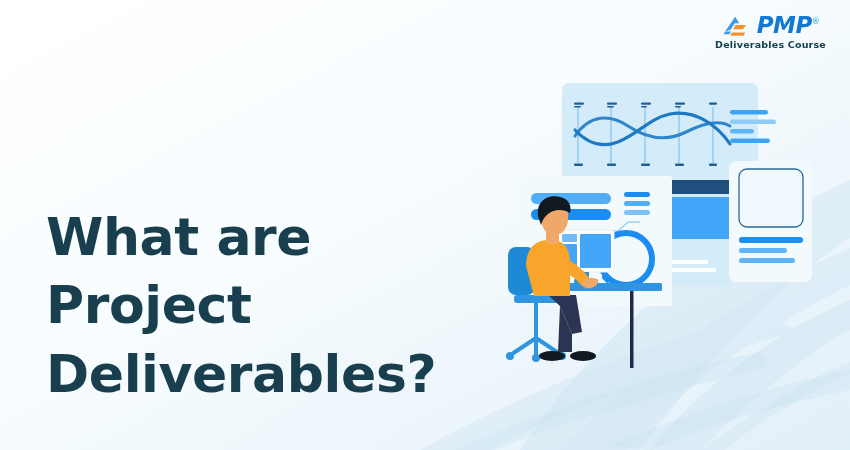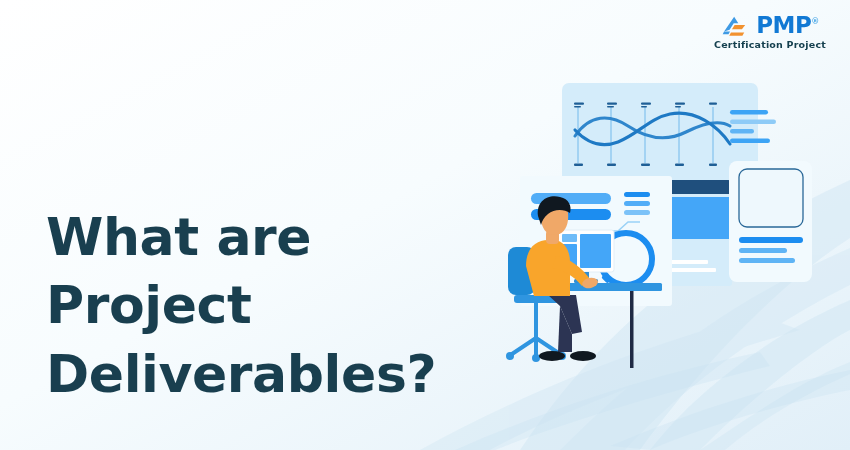--- a/index.html
+++ b/index.html
@@ -29,20 +29,21 @@
     top: 14px;
     right: 24px;
     display: flex;
     flex-direction: column;
     align-items: center;
     line-height: 1;
   }
   .logo-row {
     display: flex;
     align-items: flex-start;
+    font-style: italic;
   }
   .logo-mark {
     width: 30px;
     height: 22px;
     margin-right: 5px;
     margin-top: 1px;
   }
   .logo-word {
     font-size: 23px;
     font-weight: 700;
@@ -124,21 +125,21 @@
       <svg class="logo-mark" viewBox="0 0 32 24">
         <path d="M3 18 L14 2 L18.5 9 L13.5 9 L9 16 Z" fill="#3e9ae4"></path>
         <path d="M14.5 11 L26 11 L22.5 15.5 L11.6 15.5 Z" fill="#f2922f"></path>
         <path d="M10.5 19 L25 19 L23 22.5 L8.6 22.5 Z" fill="#f2922f"></path>
         <path d="M3 18 L9.5 18 L7.8 21 L1.5 21 Z" fill="#3e9ae4"></path>
       </svg>
       <span class="logo-word">
         <span>PMP</span><span class="logo-sup">®</span>
       </span>
     </div>
-    <div class="logo-sub">Certification Project</div>
+    <div class="logo-sub">Deliverables Course</div>
   </div>
 
   <h1 class="headline">What are Project
 Deliverables?</h1>
 
   <svg class="illus" viewBox="0 0 340 320">
 
     <g>
       <rect x="72" y="13" width="196" height="102" rx="7" fill="#d4ecfa"></rect>
 

